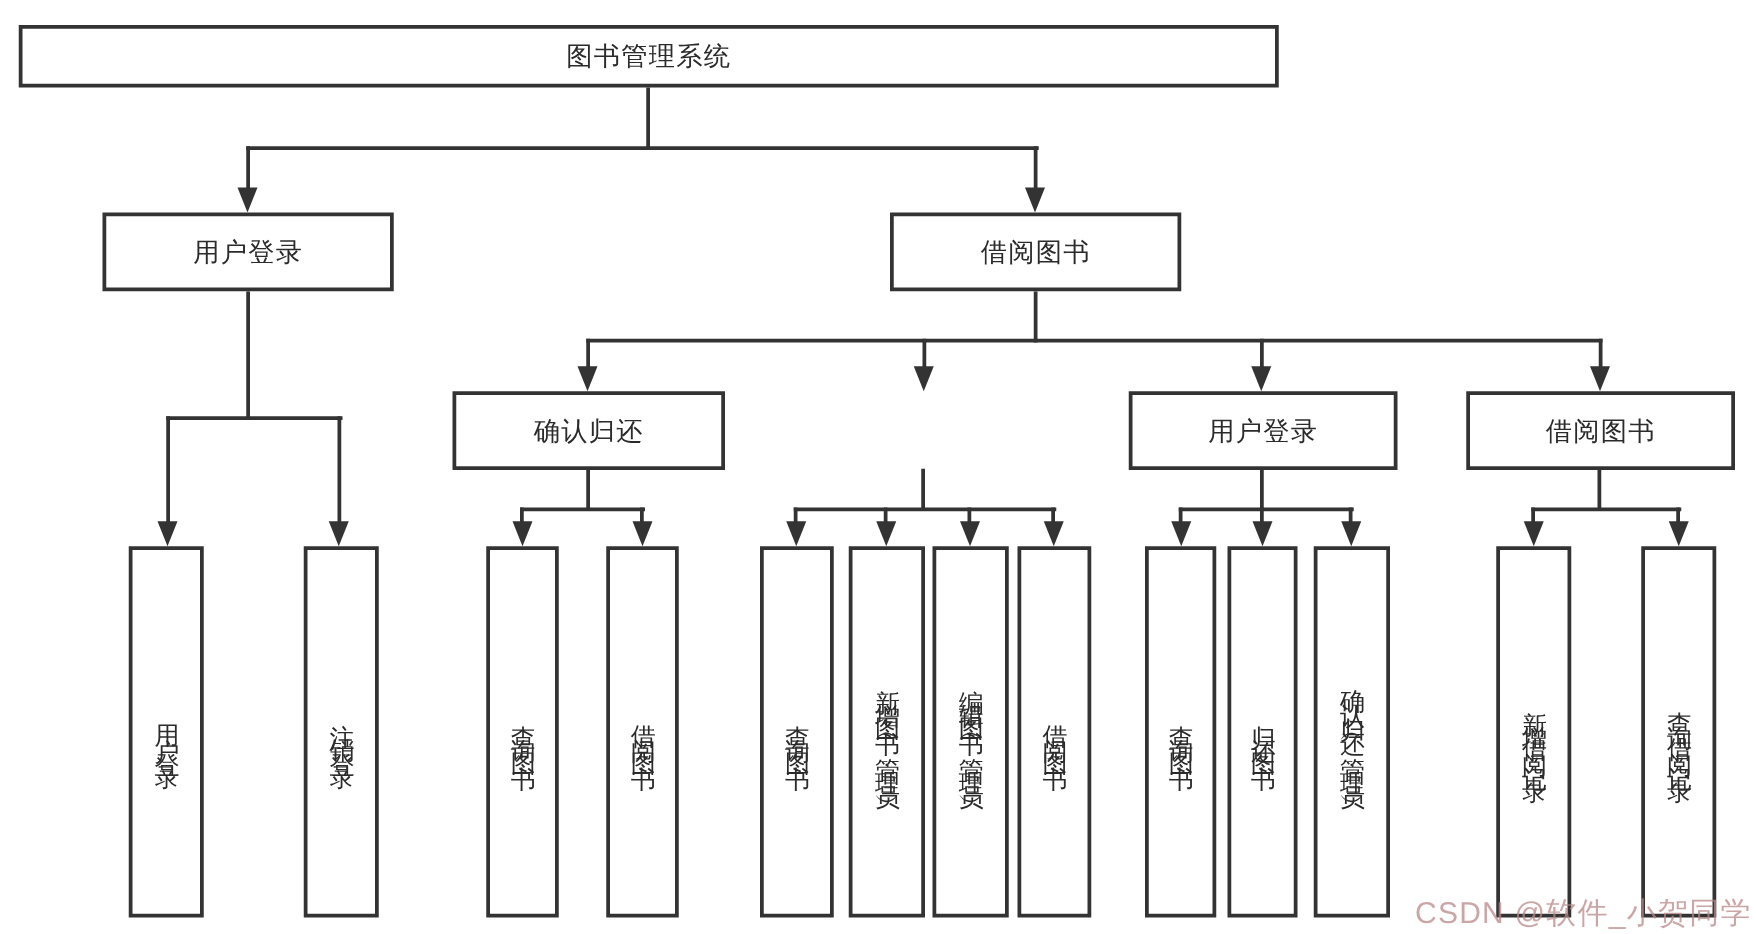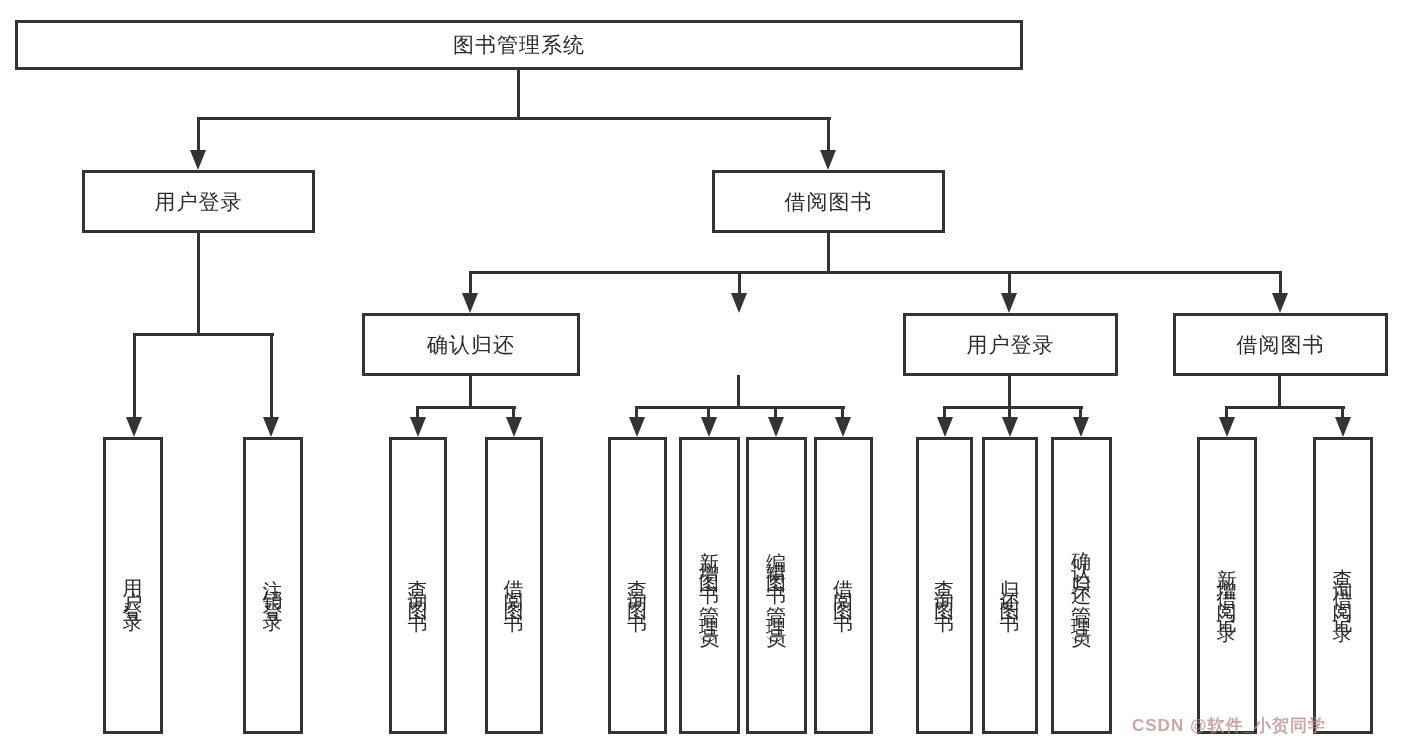--- a/index.html
+++ b/index.html
@@ -20,23 +20,22 @@
   }
   .hline{position:absolute;height:3px;background:#333333;}
   .vline{position:absolute;width:3px;background:#333333;}
   .arrow{
     position:absolute;width:0;height:0;
     border-left:8px solid transparent;border-right:8px solid transparent;
     border-top:20px solid #333333;
   }
   .watermark{
     position:absolute;left:1132px;top:714px;z-index:10;
-    font-size:17px;letter-spacing:1px;color:rgba(186,136,136,0.75);
+    font-size:24px;letter-spacing:1px;color:rgba(186,136,136,0.75);
     white-space:nowrap;
-    font-weight:bold;
   }
 </style>
 </head>
 <body>
 
 <div class="canvas">
 
   <div class="vline" style="left:517px;top:66px;height:53px;"></div>
   <div class="hline" style="left:197px;top:117px;width:634px;"></div>
   <div class="vline" style="left:197px;top:117px;height:34px;"></div>

